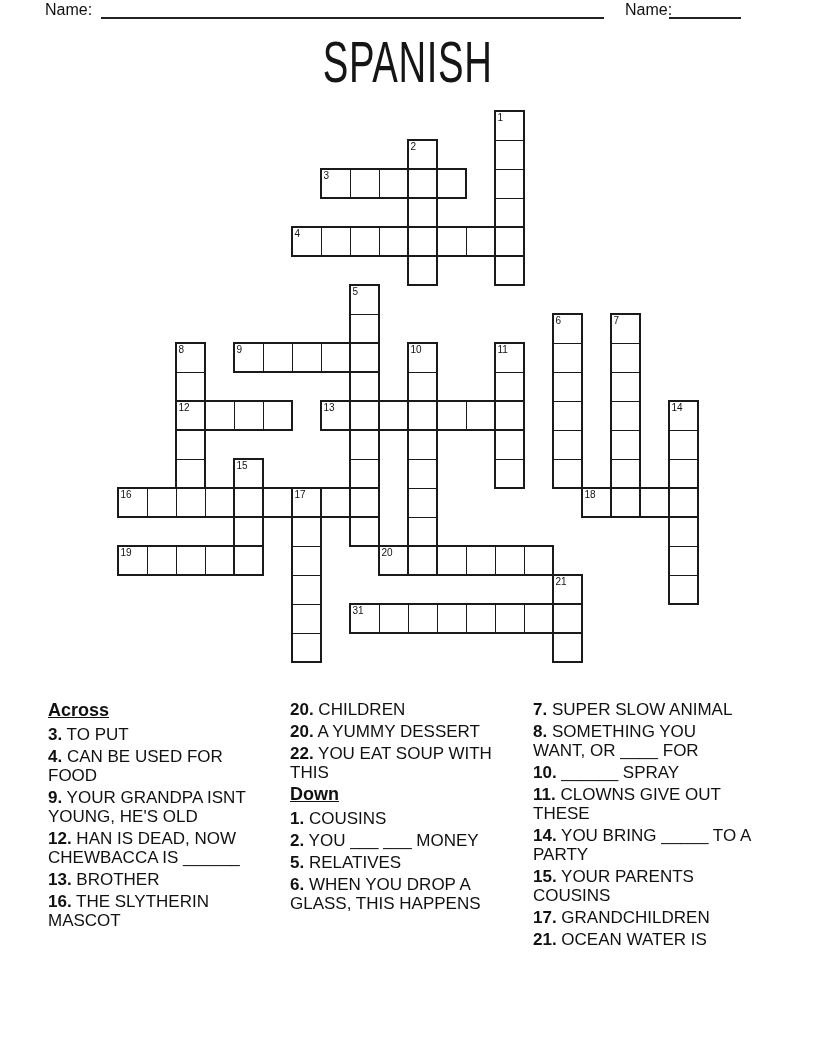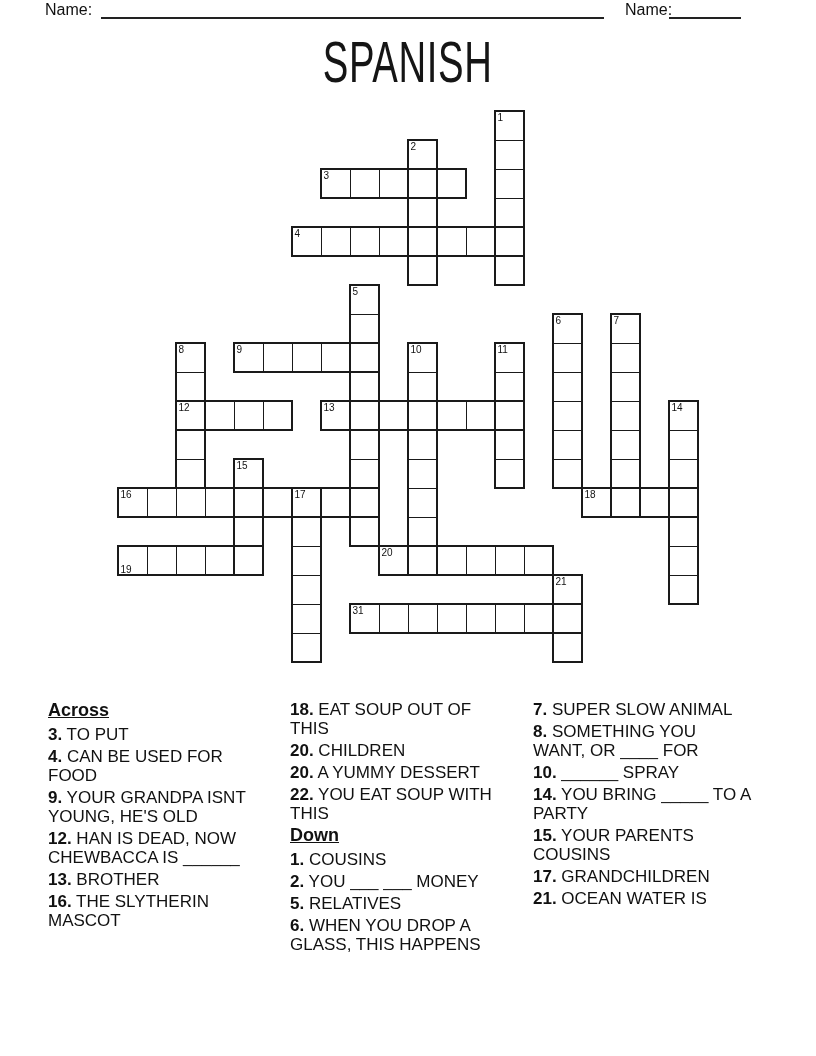--- a/index.html
+++ b/index.html
@@ -348,49 +348,49 @@
       <span class="cellnum" style="left: 118.5px; top: 234px;">9</span>
       <span class="cellnum" style="left: 292.5px; top: 234px;">10</span>
       <span class="cellnum" style="left: 379.5px; top: 234px;">11</span>
       <span class="cellnum" style="left: 60.5px; top: 292px;">12</span>
       <span class="cellnum" style="left: 205.5px; top: 292px;">13</span>
       <span class="cellnum" style="left: 553.5px; top: 292px;">14</span>
       <span class="cellnum" style="left: 118.5px; top: 350px;">15</span>
       <span class="cellnum" style="left: 2.5px; top: 379px;">16</span>
       <span class="cellnum" style="left: 176.5px; top: 379px;">17</span>
       <span class="cellnum" style="left: 466.5px; top: 379px;">18</span>
-      <span class="cellnum" style="left: 2.5px; top: 454px;">19</span>
+      <span class="cellnum" style="left: 2.5px; top: 437px;">19</span>
       <span class="cellnum" style="left: 263.5px; top: 437px;">20</span>
       <span class="cellnum" style="left: 437.5px; top: 466px;">21</span>
       <span class="cellnum" style="left: 234.5px; top: 495px;">31</span>
     </div>
 
   <div class="clue-col" id="clue-col-0">
       <div class="clue-header">Across</div>
       <div class="clue"><b>3.</b><span> TO PUT</span></div>
       <div class="clue"><b>4.</b><span> CAN BE USED FOR FOOD</span></div>
       <div class="clue"><b>9.</b><span> YOUR GRANDPA ISNT YOUNG, HE'S OLD</span></div>
       <div class="clue"><b>12.</b><span> HAN IS DEAD, NOW CHEWBACCA IS ______</span></div>
       <div class="clue"><b>13.</b><span> BROTHER</span></div>
       <div class="clue"><b>16.</b><span> THE SLYTHERIN MASCOT</span></div>
     </div>
   <div class="clue-col" id="clue-col-1">
-      <div class="clue"><b>18.</b><span> EAT SOUP OUT OF THIS</span></div>
       <div class="clue"><b>20.</b><span> CHILDREN</span></div>
       <div class="clue"><b>20.</b><span> A YUMMY DESSERT</span></div>
       <div class="clue"><b>22.</b><span> YOU EAT SOUP WITH THIS</span></div>
       <div class="clue-header">Down</div>
       <div class="clue"><b>1.</b><span> COUSINS</span></div>
       <div class="clue"><b>2.</b><span> YOU ___ ___ MONEY</span></div>
       <div class="clue"><b>5.</b><span> RELATIVES</span></div>
       <div class="clue"><b>6.</b><span> WHEN YOU DROP A GLASS, THIS HAPPENS</span></div>
     </div>
   <div class="clue-col" id="clue-col-2">
       <div class="clue"><b>7.</b><span> SUPER SLOW ANIMAL</span></div>
       <div class="clue"><b>8.</b><span> SOMETHING YOU WANT, OR ____ FOR</span></div>
       <div class="clue"><b>10.</b><span> ______ SPRAY</span></div>
+      <div class="clue"><b>11.</b><span> CLOWNS GIVE OUT THESE</span></div>
       <div class="clue"><b>14.</b><span> YOU BRING _____ TO A PARTY</span></div>
       <div class="clue"><b>15.</b><span> YOUR PARENTS COUSINS</span></div>
       <div class="clue"><b>17.</b><span> GRANDCHILDREN</span></div>
       <div class="clue"><b>21.</b><span> OCEAN WATER IS</span></div>
     </div>
 
 </div>
 
 </body></html>

